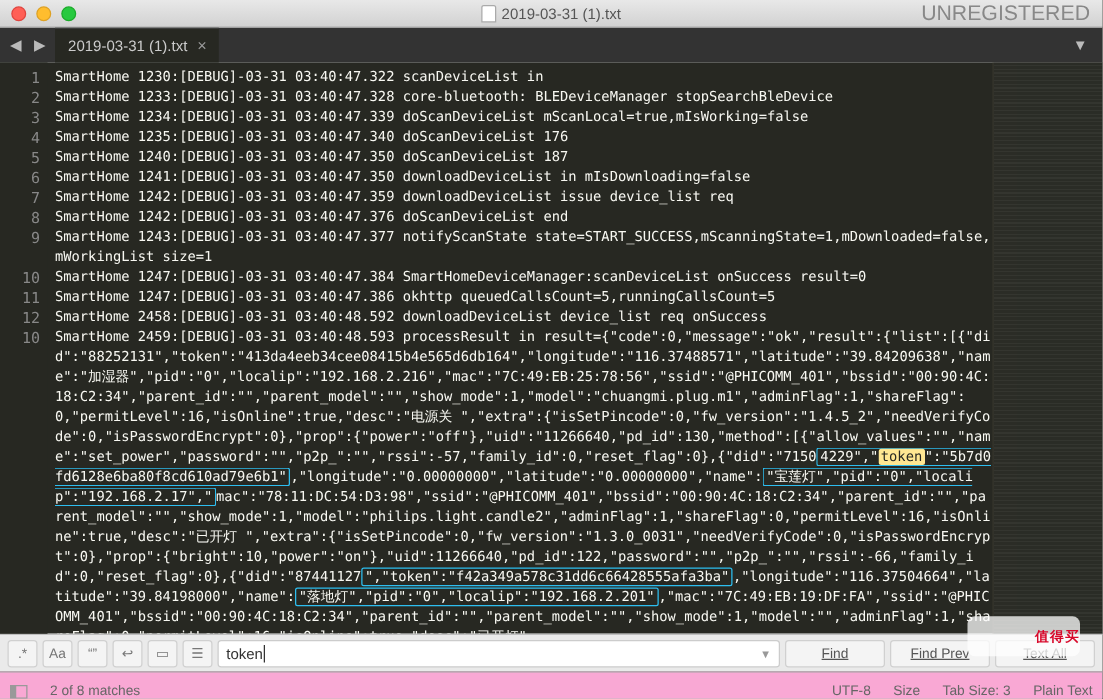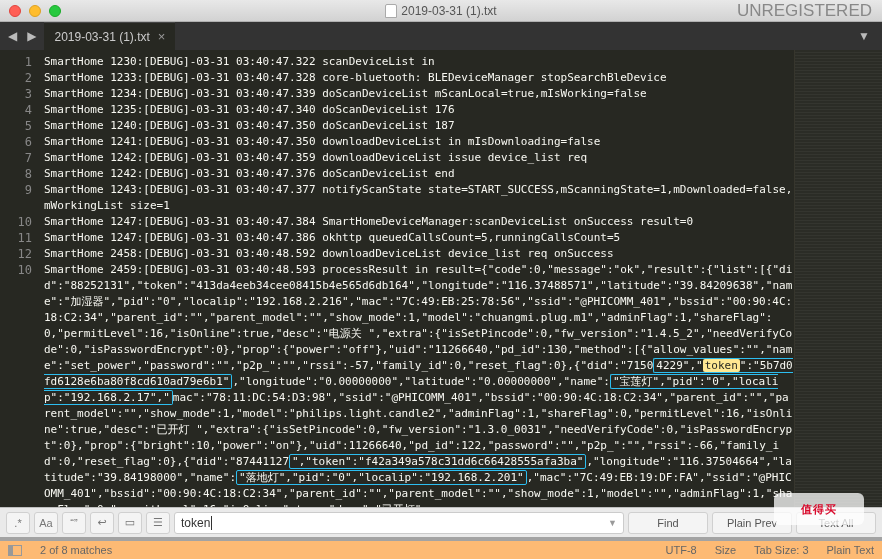--- a/index.html
+++ b/index.html
@@ -21,28 +21,28 @@
 .editor-wrap { display:flex; height:457px; background:#272822; }
 .gutter { width:38px; background:#272822; color:#888; text-align:right; padding:4px 6px 0 0; font-family: Menlo, Consolas, monospace; font-size:12px; line-height:16px; flex-shrink:0;}
 .gutter div { height:16px; }
 .code { flex:1; padding:4px 0 0 6px; font-family: Menlo, Consolas, monospace; font-size:11px; line-height:16px; color:#F8F8F2; overflow:hidden; white-space:pre-wrap; word-break:break-all;}
 .code .line { display:block; }
 .minimap { width:88px; background:repeating-linear-gradient(#2D2E29 0, #2D2E29 2px, #3A3B35 2px, #3A3B35 3px); border-left:1px solid #3E3D32; flex-shrink:0; opacity:0.7;}
 .hl-box { border:1px solid #2DBEF0; border-radius:2px; padding:0 2px; }
 .hl-token { background:#FFE792; color:#272822; border-radius:2px; padding:0 2px;}
 .findpanel { height:30px; background:#EAEAEA; border-top:1px solid #BFBFBF; display:flex; align-items:center; padding:0 6px; gap:4px;}
 .fp-btn { border:1px solid #D0D0D0; background:#F4F4F4; border-radius:3px; height:22px; min-width:24px; display:flex; align-items:center; justify-content:center; color:#777; font-size:11px; padding:0 4px;}
-.fp-btn.label { min-width:80px; color:#555; }
+.fp-btn.label { min-width:80px; color:#555;text-decoration:underline; }
 .find-input { flex:1; height:22px; border:1px solid #CCC; border-radius:3px; background:#fff; padding:0 6px; display:flex; align-items:center; font-size:12px; color:#333; position:relative;}
 .find-input .caret { border-left:1px solid #333; height:14px; margin-left:1px;}
 .find-input .dd { position:absolute; right:6px; color:#999; font-size:9px;}
-.status { height:22px; background:#fdba74; border-top:4px solid #a3a3a3; display:flex; align-items:center; padding:0 8px; gap:18px; color:#666; font-size:11px;}
+.status { height:22px; background:#f9a8d4; border-top:1px solid #a3a3a3; display:flex; align-items:flex-end; padding:0 8px; gap:18px; color:#666; font-size:11px;}
 .status .spacer { flex:1; }
 .panel-icon { width:14px; height:11px; border:1px solid #999; border-left-width:5px; display:inline-block;}
-.watermark { position:absolute; right:18px; bottom:34px; width:90px; height:32px; border-radius:6px; background:rgba(255,255,255,0.75); display:flex; align-items:center; justify-content:center; color:#d8082a; font-weight:bold; font-size:11px; letter-spacing:1px; pointer-events:none;}
+.watermark { position:absolute; right:18px; bottom:34px; width:90px; height:32px; border-radius:6px; background:rgba(255,255,255,0.75); display:flex; align-items:center; justify-content:flex-end; color:#d8082a; font-weight:bold; font-size:11px; letter-spacing:1px; pointer-events:none;}
 </style>
 </head>
 <body>
 
 <div class="titlebar">
   <div class="traffic">
     <span class="t-close"></span>
     <span class="t-min"></span>
     <span class="t-max"></span>
   </div>
@@ -94,21 +94,21 @@
   <div class="fp-btn">“”</div>
   <div class="fp-btn">↩</div>
   <div class="fp-btn">▭</div>
   <div class="fp-btn">☰</div>
   <div class="find-input">
     <span>token</span>
       <span class="caret"></span>
     <span class="dd">▼</span>
   </div>
   <div class="fp-btn label">Find</div>
-  <div class="fp-btn label">Plain Prev</div>
+  <div class="fp-btn label">Find Prev</div>
   <div class="fp-btn label">Text All</div>
 </div>
 
 <div class="status">
   <span class="panel-icon"></span>
   <span>2 of 8 matches</span>
   <span class="spacer"></span>
   <span>UTF-8</span>
   <span>Size</span>
   <span>Tab Size: 3</span>

